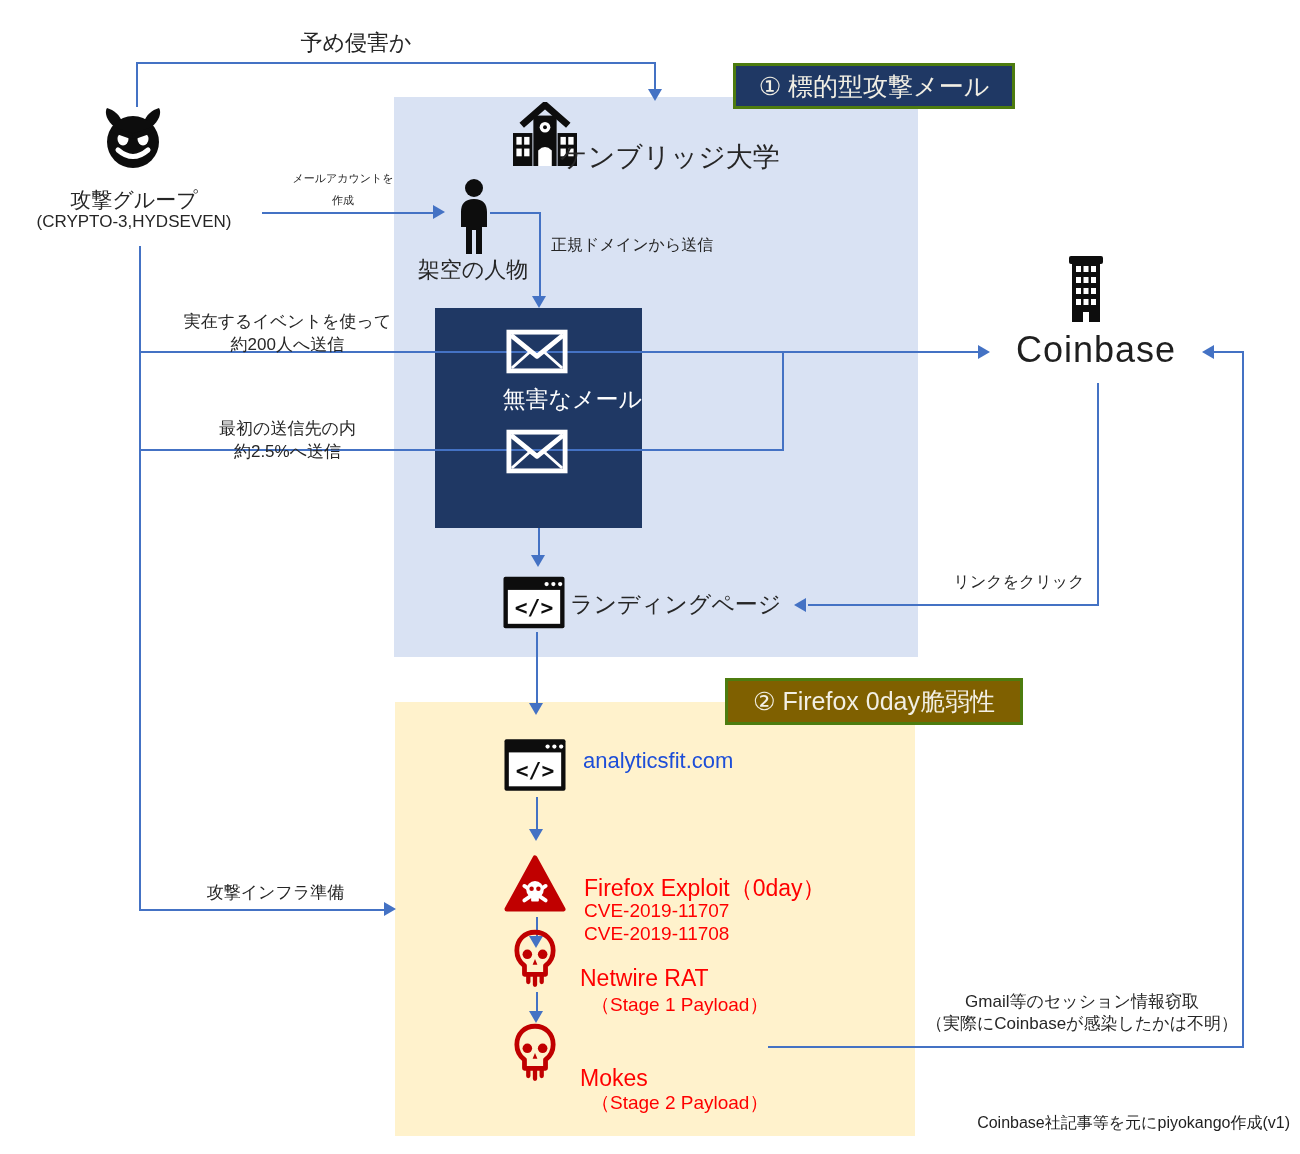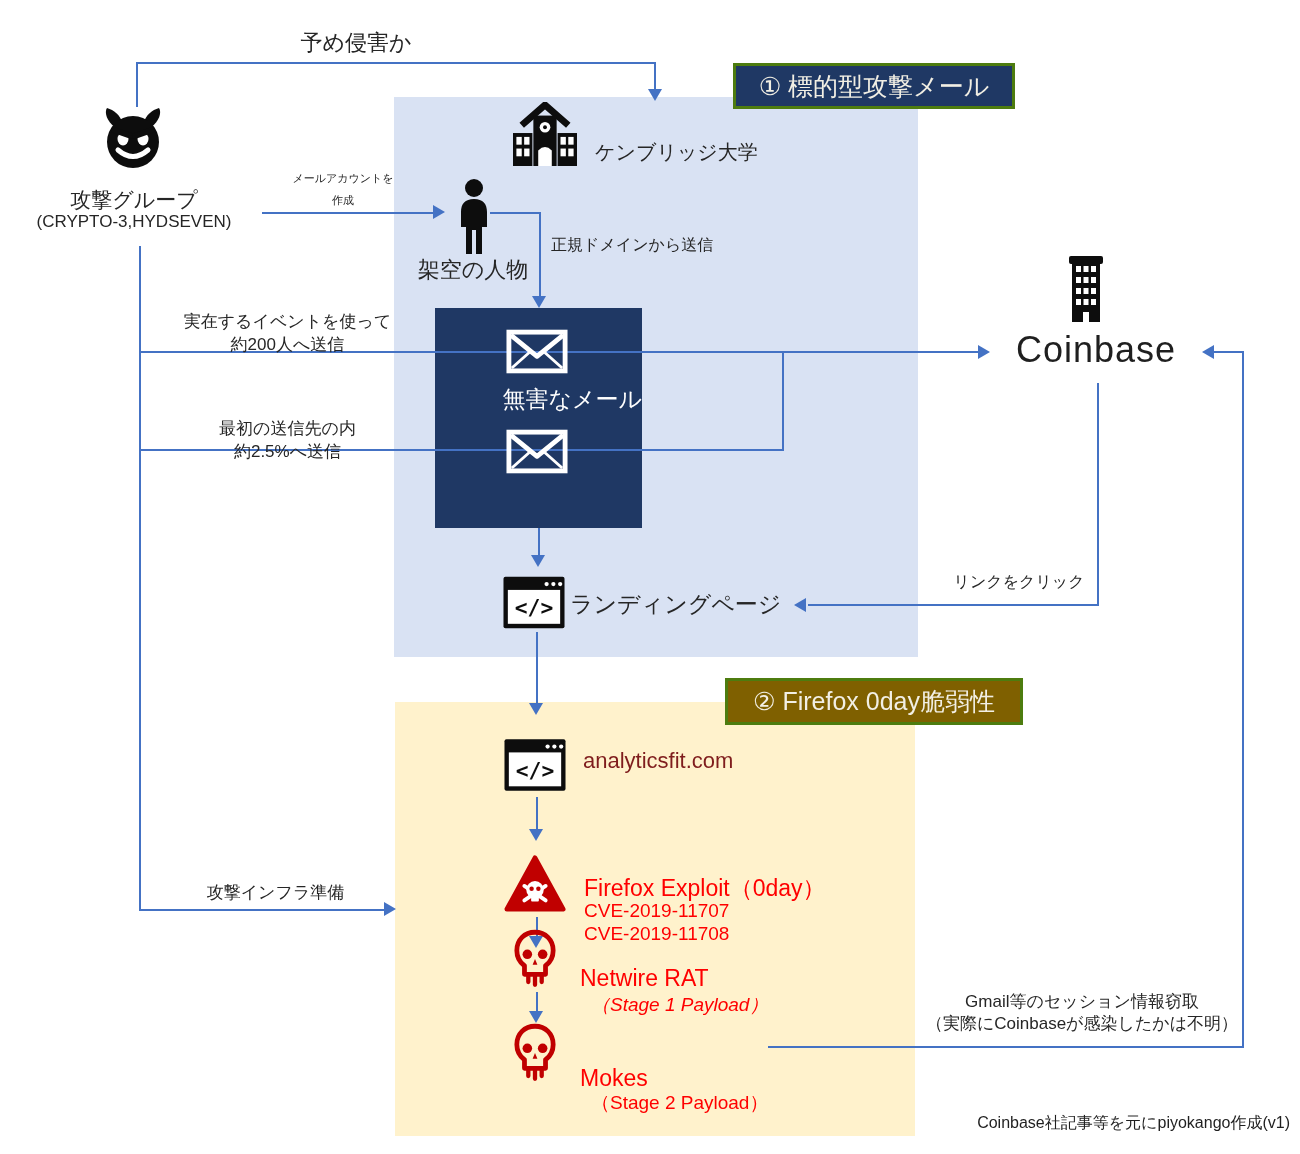--- a/index.html
+++ b/index.html
@@ -218,21 +218,21 @@
       <path d="M23 31 L20.5 37 H25.5 Z" fill="#C00000"></path>
       <path d="M16 47 V55 M23 47 V58 M30 47 V55" stroke="#C00000" stroke-width="4.5" stroke-linecap="round"></path>
     </svg>
   </div>
 
   <div class="lbl center" style="left:276px;top:28px;width:160px;font-size:22px;">予め侵害か</div>
 
   <div class="lbl center" style="left:38px;top:186px;width:192px;font-size:21px;">攻撃グループ</div>
   <div class="lbl center" style="left:23px;top:212px;width:222px;font-size:17px;">(CRYPTO-3,HYDSEVEN)</div>
 
-  <div class="lbl" style="left:595px;top:139px;font-size:20px;">ケンブリッジ大学</div>
+  <div class="lbl" style="left:560px;top:139px;font-size:27px;">ケンブリッジ大学</div>
 
   <div class="lbl center" style="left:248px;top:167px;width:190px;font-size:11px;line-height:22px;">
     <span>メールアカウントを</span><br>
     <span>作成</span>
   </div>
 
   <div class="lbl center" style="left:398px;top:255px;width:150px;font-size:22px;">架空の人物</div>
 
   <div class="lbl" style="left:551px;top:235px;font-size:16px;">正規ドメインから送信</div>
 
@@ -247,28 +247,28 @@
   </div>
 
   <div class="mail-label" style="top:384px;text-align:right;">無害なメール</div>
 
   <div class="lbl center" style="left:998px;top:329px;width:196px;font-size:36px;color:#1f1f1f;letter-spacing:1px;">Coinbase</div>
 
   <div class="lbl" style="left:570px;top:589px;font-size:23px;">ランディングページ</div>
 
   <div class="lbl center" style="left:938px;top:572px;width:162px;font-size:16px;">リンクをクリック</div>
 
-  <div class="lbl" style="left:583px;top:748px;font-size:22px;color:#7f1d1d;">analyticsfit.com</div>
+  <div class="lbl" style="left:583px;top:748px;font-size:22px;color:#1d4ed8;">analyticsfit.com</div>
 
   <div class="lbl red" style="left:584px;top:845px;font-size:23px;">Firefox Exploit（0day）</div>
   <div class="lbl red" style="left:584px;top:872px;font-size:19px;">CVE-2019-11707</div>
   <div class="lbl red" style="left:584px;top:895px;font-size:19px;">CVE-2019-11708</div>
 
   <div class="lbl red" style="left:580px;top:937px;font-size:23px;">Netwire RAT</div>
-  <div class="lbl red" style="left:591px;top:964px;font-size:19px;font-style:italic;">（Stage 1 Payload）</div>
+  <div class="lbl red" style="left:591px;top:964px;font-size:19px;">（Stage 1 Payload）</div>
 
   <div class="lbl red" style="left:580px;top:1037px;font-size:23px;">Mokes</div>
   <div class="lbl red" style="left:591px;top:1062px;font-size:19px;">（Stage 2 Payload）</div>
 
   <div class="lbl center" style="left:178px;top:881px;width:195px;font-size:17px;">攻撃インフラ準備</div>
 
   <div class="lbl center" style="left:893px;top:991px;width:378px;font-size:17px;line-height:22px;">
     <span>Gmail等のセッション情報窃取</span><br>
     <span>（実際にCoinbaseが感染したかは不明）</span>
   </div>

